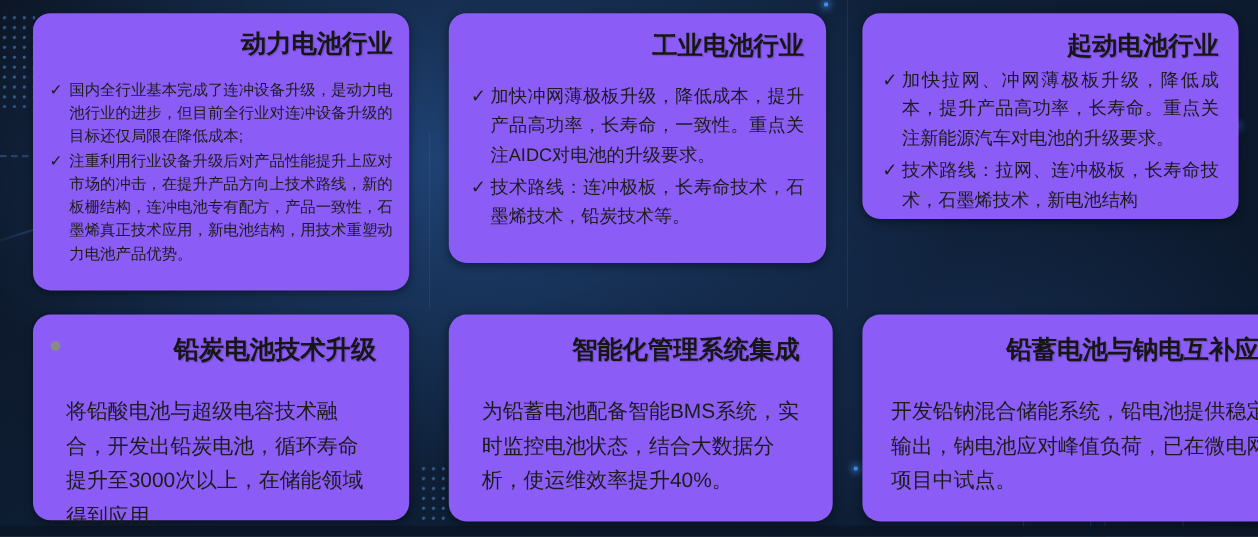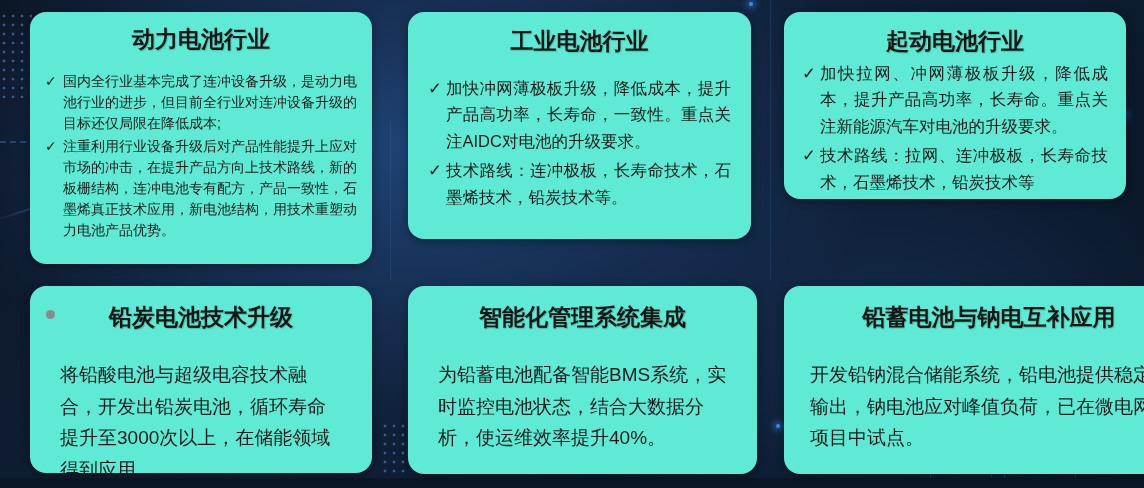--- a/index.html
+++ b/index.html
@@ -50,26 +50,27 @@
   .sq-1 { left:930px; top:470px; width:62px; height:18px; }
   .sq-2 { left:1004px; top:467px; width:72px; height:21px; }
   .bottom-strip {
     position:absolute; left:0; bottom:0; width:1144px; height:10px;
     background:#0b1626; pointer-events:none;
   }
 
   
   .card {
     position:absolute;
-    background:#5eead4;
+    background:#8b5cf6;
     border-radius:16px;
     color:#1c1c1c;
     box-shadow:0 2px 8px rgba(0,0,0,.4);
     display:flex;
     flex-direction:column;
+    align-items:flex-end;
   }
   .card h2 {
     font-size:23px;
     font-weight:700;
     text-align:center;
     color:#161616;
     text-shadow:1px 1px 1px rgba(0,0,0,.18);
     flex:0 0 auto;
   }
 
@@ -145,21 +146,21 @@
 <section class="card" id="card-3">
   <h2>起动电池行业</h2>
   <div class="content">
     <ul class="checklist">
       <li>
         <span class="check">✓</span>
         <span>加快拉网、冲网薄极板升级，降低成本，提升产品高功率，长寿命。重点关注新能源汽车对电池的升级要求。</span>
       </li>
       <li>
         <span class="check">✓</span>
-        <span>技术路线：拉网、连冲极板，长寿命技术，石墨烯技术，铅炭技术等</span>
+        <span>技术路线：拉网、连冲极板，长寿命技术，石墨烯技术，新电池结构</span>
       </li>
     </ul>
   </div>
 </section>
 
 <section class="card" id="card-4">
   <span class="bullet-dot"></span>
   <h2>铅炭电池技术升级</h2>
   <p class="bottom-body">将铅酸电池与超级电容技术融合，开发出铅炭电池，循环寿命提升至3000次以上，在储能领域得到应用。</p>
 </section>

